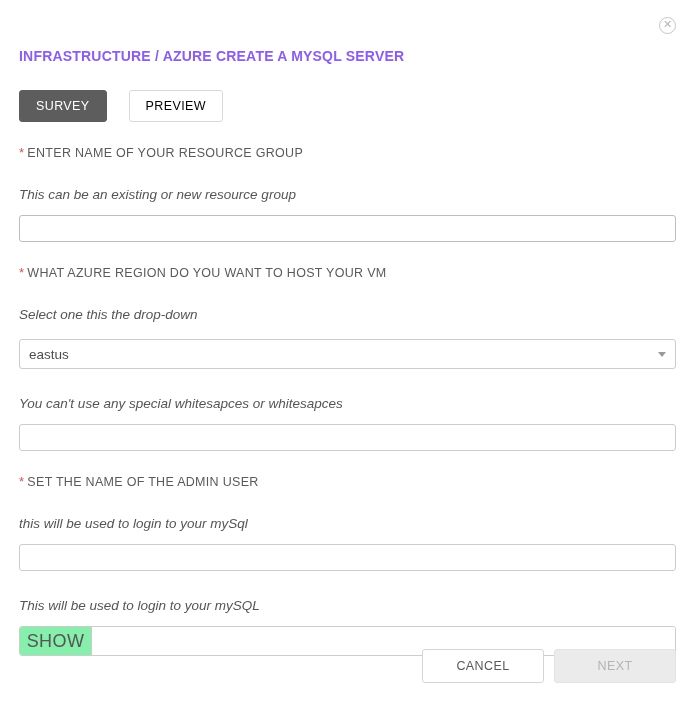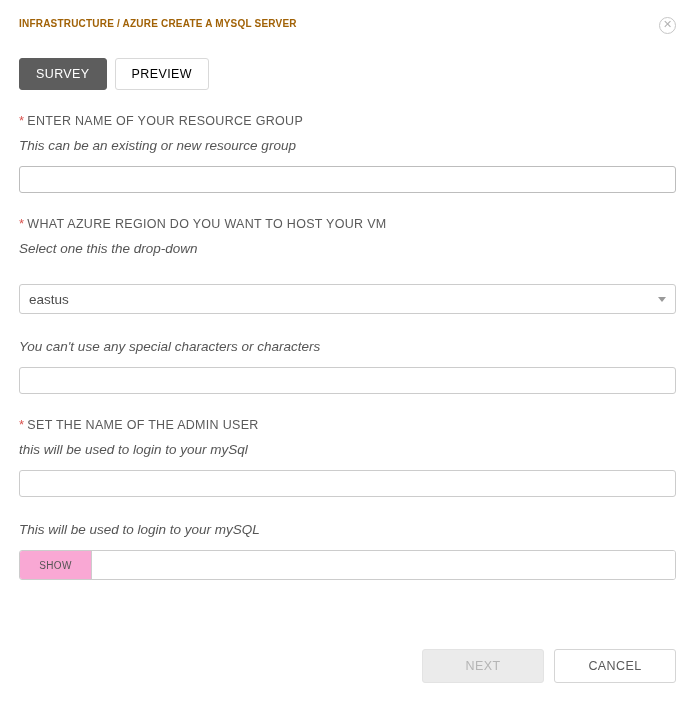--- a/index.html
+++ b/index.html
@@ -21,44 +21,45 @@
     box-sizing: border-box;
     padding: 0 19px;
   }
   .header {
     display: flex;
     align-items: flex-start;
     justify-content: space-between;
     padding-top: 14px;
   }
   .title {
-    font-size: 10px;
+    font-size: 14px;
     letter-spacing: 0.2px;
     font-weight: bold;
-    color: #a16207;
+    color: #8b5cf6;
     text-transform: uppercase;
     line-height: 20px;
+    margin-top: 32px;
   }
   .close-icon {
     width: 15px;
     height: 15px;
     border-radius: 50%;
     border: 1px solid #c6c6c6;
     color: #b3b3b3;
     font-size: 11px;
     line-height: 13px;
     text-align: center;
     cursor: pointer;
     margin-top: 3px;
     user-select: none;
   }
   .tabs {
     margin-top: 24px;
     display: flex;
-    gap: 8px;
+    gap: 22px;
     text-align: center;
   }
   .tab {
     font-size: 12.5px;
     letter-spacing: 0.4px;
     padding: 8px 16px;
     border-radius: 3px;
     border: 1px solid transparent;
     cursor: pointer;
     text-transform: uppercase;
@@ -86,42 +87,42 @@
   }
   .req {
     color: #d9534f;
     margin-right: 3px;
     font-size: 13px;
   }
   .field-help {
     font-style: italic;
     font-size: 13.5px;
     color: #555555;
-    margin-top: 9px;
+    margin-top: 26px;
     line-height: 17px;
   }
   .text-input {
     margin-top: 12px;
     width: 100%;
     box-sizing: border-box;
     height: 27px;
     border: 1px solid #cccccc;
     border-radius: 3px;
     padding: 3px 8px;
     font-size: 13px;
     color: #555555;
     font-family: "Liberation Sans", sans-serif;
     background: #ffffff;
     outline: none;
   }
   .text-input.focused {
     border-color: #bdbdbd;
   }
   .select-wrap {
-    margin-top: 27px;
+    margin-top: 16px;
     position: relative;
     width: 100%;
     height: 30px;
   }
   .select-box {
     width: 100%;
     height: 30px;
     box-sizing: border-box;
     border: 1px solid #cccccc;
     border-radius: 3px;
@@ -152,24 +153,24 @@
     border: 1px solid #cccccc;
     border-radius: 3px;
     overflow: hidden;
     background: #ffffff;
   }
   .show-btn {
     width: 71px;
     display: flex;
     align-items: center;
     justify-content: center;
-    font-size: 10px;
+    font-size: 18px;
     letter-spacing: 0.4px;
     color: #555555;
-    background: #f9a8d4;
+    background: #86efac;
     border-right: 1px solid #cccccc;
     cursor: pointer;
     text-transform: uppercase;
   }
   .password-input {
     flex: 1;
     border: none;
     outline: none;
     padding: 0 8px;
     font-size: 13px;
@@ -233,38 +234,38 @@
       <span class="req">*</span><span>WHAT AZURE REGION DO YOU WANT TO HOST YOUR VM</span>
     </div>
     <div class="field-help">Select one this the drop-down</div>
     <div class="select-wrap">
       <div class="select-box">eastus</div>
       <div class="caret"></div>
     </div>
   </div>
 
   <div class="field">
-    <div class="field-help">You can't use any special characters or characters</div>
+    <div class="field-help">You can't use any special whitesapces or whitesapces</div>
     <input class="text-input" type="text" value="" style="">
   </div>
 
   <div class="field">
     <div class="field-label">
       <span class="req">*</span><span>SET THE NAME OF THE ADMIN USER</span>
     </div>
     <div class="field-help">this will be used to login to your mySql</div>
     <input class="text-input" type="text" value="" style="">
   </div>
 
   <div class="field">
     <div class="field-help">This will be used to login to your mySQL</div>
     <div class="password-row">
       <div class="show-btn">SHOW</div>
       <input class="password-input" type="password" value="" style="">
     </div>
   </div>
 
   <div class="footer">
+    <div class="btn">CANCEL</div>
     <div class="btn disabled">NEXT</div>
-    <div class="btn">CANCEL</div>
   </div>
 
 </div>
 
 </body></html>

